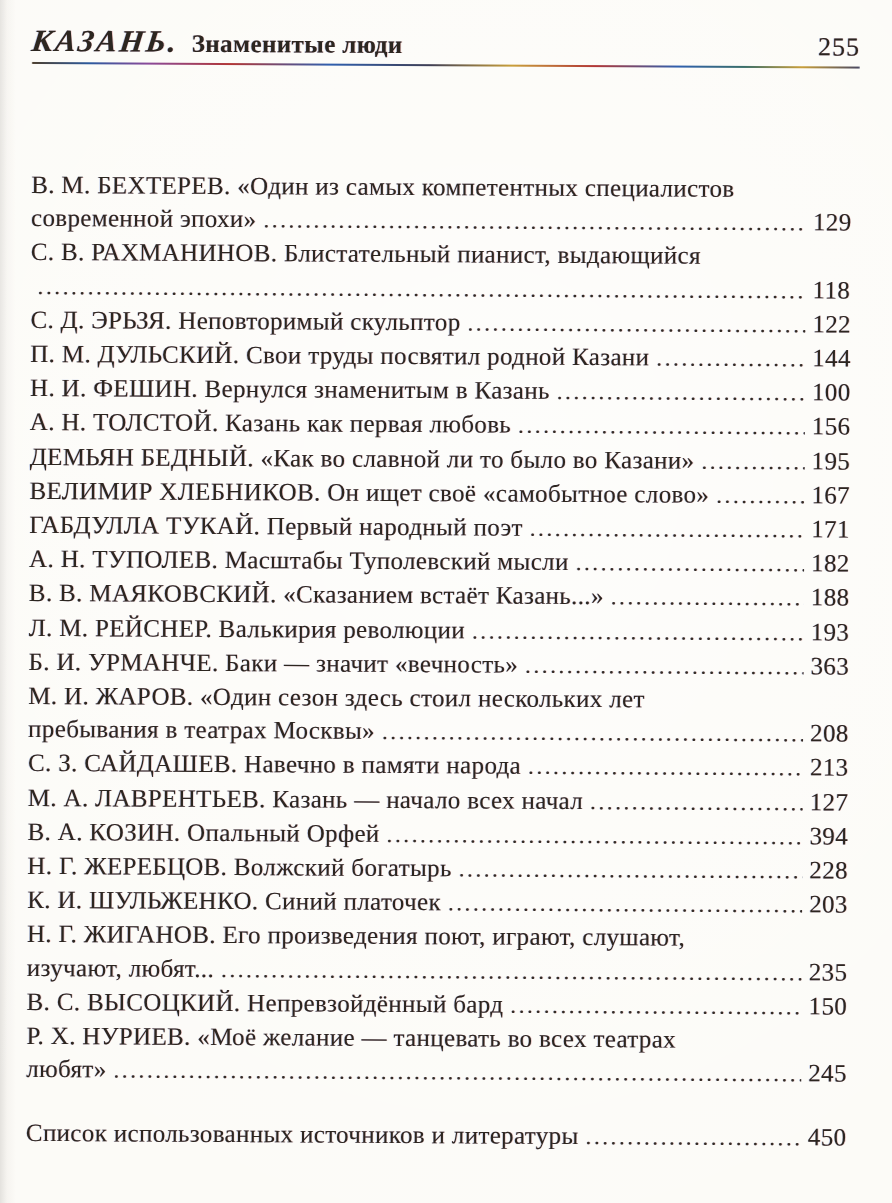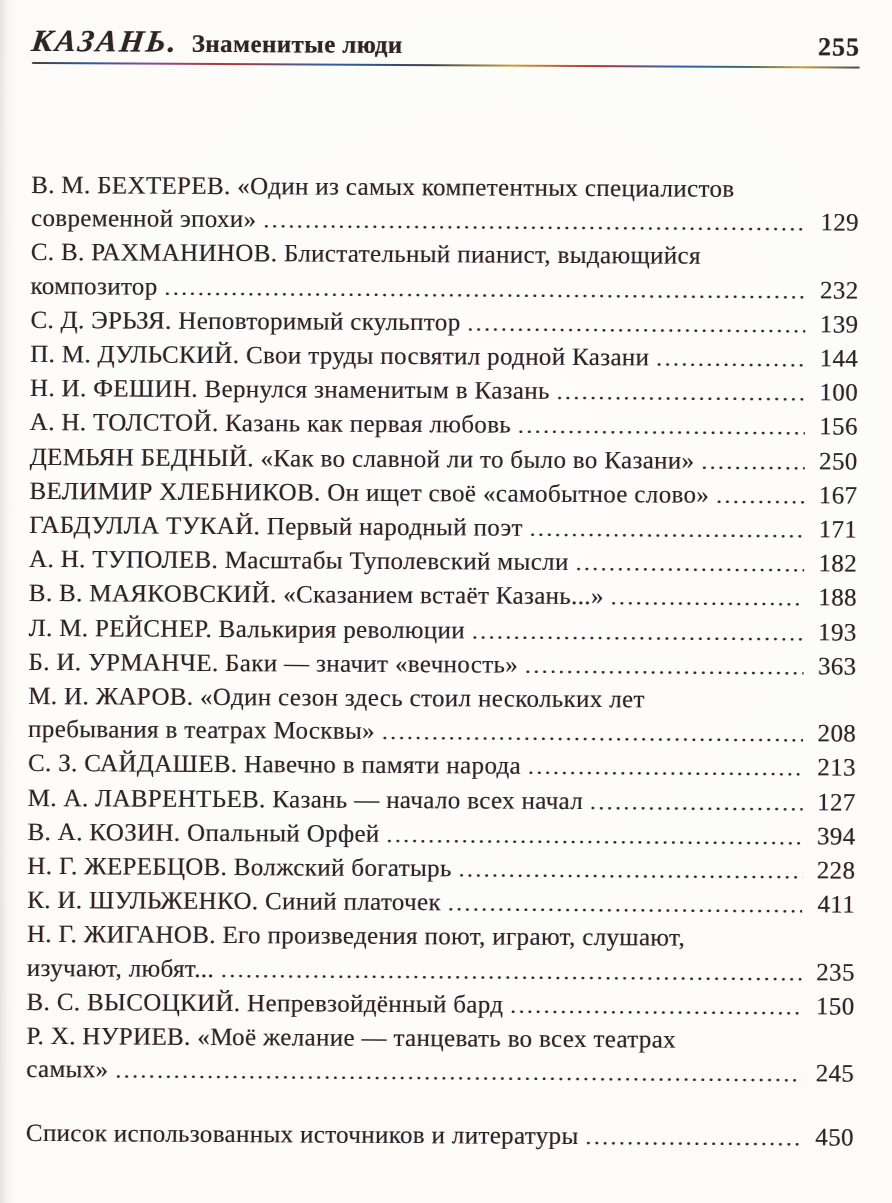--- a/index.html
+++ b/index.html
@@ -35,21 +35,21 @@
     font-size: 31px; letter-spacing: 2.5px;
     transform: skewX(-7deg);
     text-shadow: 0.6px 0 0 rgba(185,45,45,0.30), -0.6px 0 0 rgba(40,80,190,0.30);
   }
   .header-title {
     font-weight: bold; font-size: 25px; margin-left: 13px;
     letter-spacing: 0.4px;
     text-shadow: 0.6px 0 0 rgba(185,45,45,0.28), -0.6px 0 0 rgba(40,80,190,0.28);
   }
   .folio {
-    font-weight: bold; font-size: 26px; letter-spacing: 1px;
+    font-weight: normal; font-size: 26px; letter-spacing: 1px;
     text-shadow: 0.6px 0 0 rgba(185,45,45,0.30), -0.6px 0 0 rgba(40,80,190,0.30);
   }
   .header-rule {
     height: 2px; margin-top: 3px; border-radius: 1px;
     background: linear-gradient(90deg,
       #4d3f2e 0%, #2c5a9e 7%, #8a4a9a 14%, #b23737 24%,
       #2f5fae 36%, #3f3f55 48%, #c99f3a 58%, #b23737 68%,
       #2f5fae 78%, #3a6f6a 86%, #c99f3a 93%, #474761 100%);
     filter: blur(0.2px);
   }
@@ -66,21 +66,21 @@
   .toc-dots {
     flex: 1 1 auto; min-width: 0;
     overflow: hidden; white-space: nowrap;
     margin-left: 7px; margin-right: 7px;
     align-self: baseline;
   }
   .toc-dots::after {
     content: "......................................................................................................................................................";
     font-size: 23px; letter-spacing: 2.6px; color: #332c25;
   }
-  .toc-page { flex: 0 0 auto; min-width: 46px; text-align: right; }
+  .toc-page { flex: 0 0 auto; min-width: 46px; }
   
   .bib { margin-top: 30px; }
 </style>
 </head>
 <body>
 
 <div class="page">
 
   <header class="header">
     <div class="header-left">
@@ -101,30 +101,29 @@
           <span class="toc-text">современной эпохи»</span>
           <span class="toc-dots"></span>
           <span class="toc-page">129</span>
         </div>
       </div>
       <div class="toc-entry">
         <div class="toc-line">
           <span class="toc-text">С. В. РАХМАНИНОВ. Блистательный пианист, выдающийся</span>
         </div>
         <div class="toc-line">
-          <span class="toc-text">композитор</span>
-          <span class="toc-dots"></span>
-          <span class="toc-page">232</span>
+          <span class="toc-dots"></span>
+          <span class="toc-page">118</span>
         </div>
       </div>
       <div class="toc-entry">
         <div class="toc-line">
           <span class="toc-text">С. Д. ЭРЬЗЯ. Неповторимый скульптор</span>
           <span class="toc-dots"></span>
-          <span class="toc-page">139</span>
+          <span class="toc-page">122</span>
         </div>
       </div>
       <div class="toc-entry">
         <div class="toc-line">
           <span class="toc-text">П. М. ДУЛЬСКИЙ. Свои труды посвятил родной Казани</span>
           <span class="toc-dots"></span>
           <span class="toc-page">144</span>
         </div>
       </div>
       <div class="toc-entry">
@@ -138,21 +137,21 @@
         <div class="toc-line">
           <span class="toc-text">А. Н. ТОЛСТОЙ. Казань как первая любовь</span>
           <span class="toc-dots"></span>
           <span class="toc-page">156</span>
         </div>
       </div>
       <div class="toc-entry">
         <div class="toc-line">
           <span class="toc-text">ДЕМЬЯН БЕДНЫЙ. «Как во славной ли то было во Казани»</span>
           <span class="toc-dots"></span>
-          <span class="toc-page">250</span>
+          <span class="toc-page">195</span>
         </div>
       </div>
       <div class="toc-entry">
         <div class="toc-line">
           <span class="toc-text">ВЕЛИМИР ХЛЕБНИКОВ. Он ищет своё «самобытное слово»</span>
           <span class="toc-dots"></span>
           <span class="toc-page">167</span>
         </div>
       </div>
       <div class="toc-entry">
@@ -225,21 +224,21 @@
         <div class="toc-line">
           <span class="toc-text">Н. Г. ЖЕРЕБЦОВ. Волжский богатырь</span>
           <span class="toc-dots"></span>
           <span class="toc-page">228</span>
         </div>
       </div>
       <div class="toc-entry">
         <div class="toc-line">
           <span class="toc-text">К. И. ШУЛЬЖЕНКО. Синий платочек</span>
           <span class="toc-dots"></span>
-          <span class="toc-page">411</span>
+          <span class="toc-page">203</span>
         </div>
       </div>
       <div class="toc-entry">
         <div class="toc-line">
           <span class="toc-text">Н. Г. ЖИГАНОВ. Его произведения поют, играют, слушают,</span>
         </div>
         <div class="toc-line">
           <span class="toc-text">изучают, любят...</span>
           <span class="toc-dots"></span>
           <span class="toc-page">235</span>
@@ -250,21 +249,21 @@
           <span class="toc-text">В. С. ВЫСОЦКИЙ. Непревзойдённый бард</span>
           <span class="toc-dots"></span>
           <span class="toc-page">150</span>
         </div>
       </div>
       <div class="toc-entry">
         <div class="toc-line">
           <span class="toc-text">Р. Х. НУРИЕВ. «Моё желание — танцевать во всех театрах</span>
         </div>
         <div class="toc-line">
-          <span class="toc-text">самых»</span>
+          <span class="toc-text">любят»</span>
           <span class="toc-dots"></span>
           <span class="toc-page">245</span>
         </div>
       </div>
     </main>
 
   <div class="bib" id="bib-entry">
       <div class="toc-entry">
         <div class="toc-line">
           <span class="toc-text">Список использованных источников и литературы</span>

